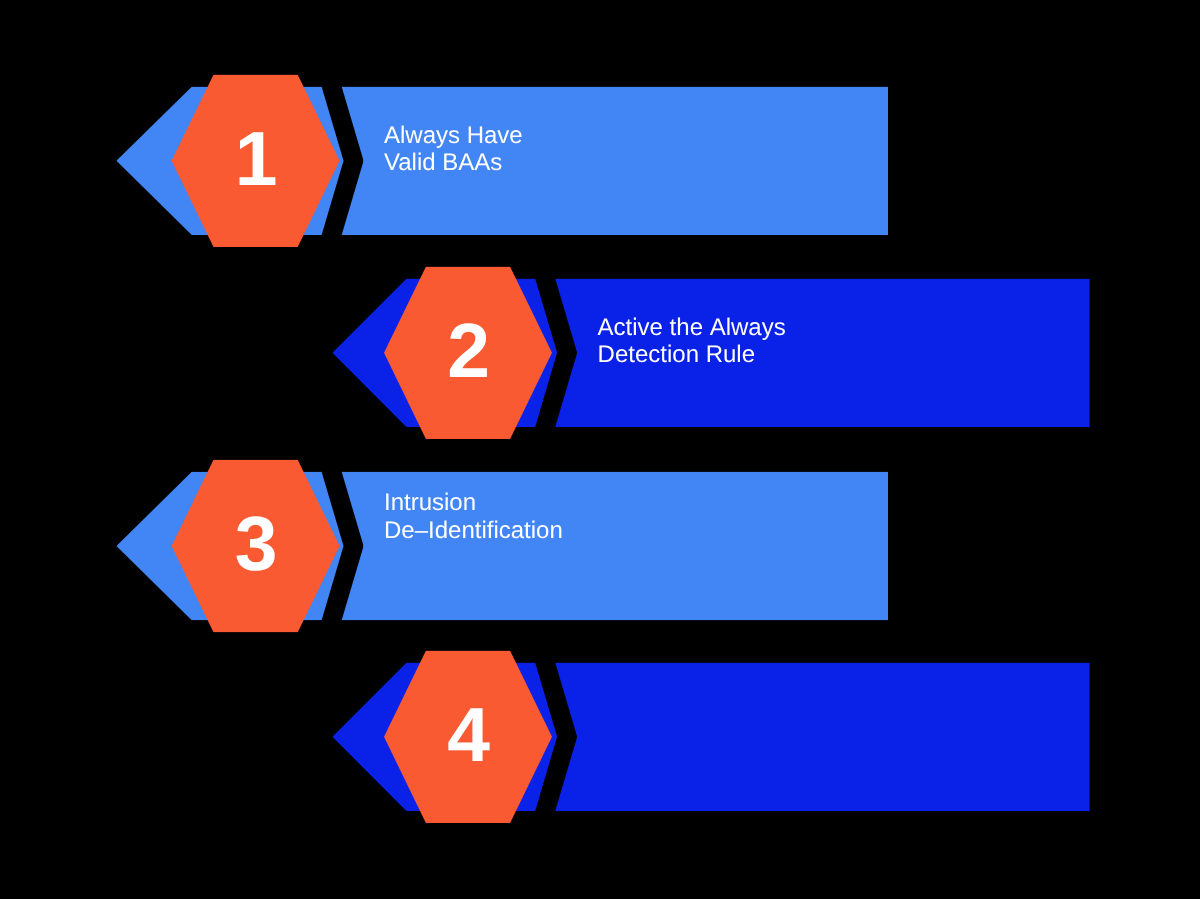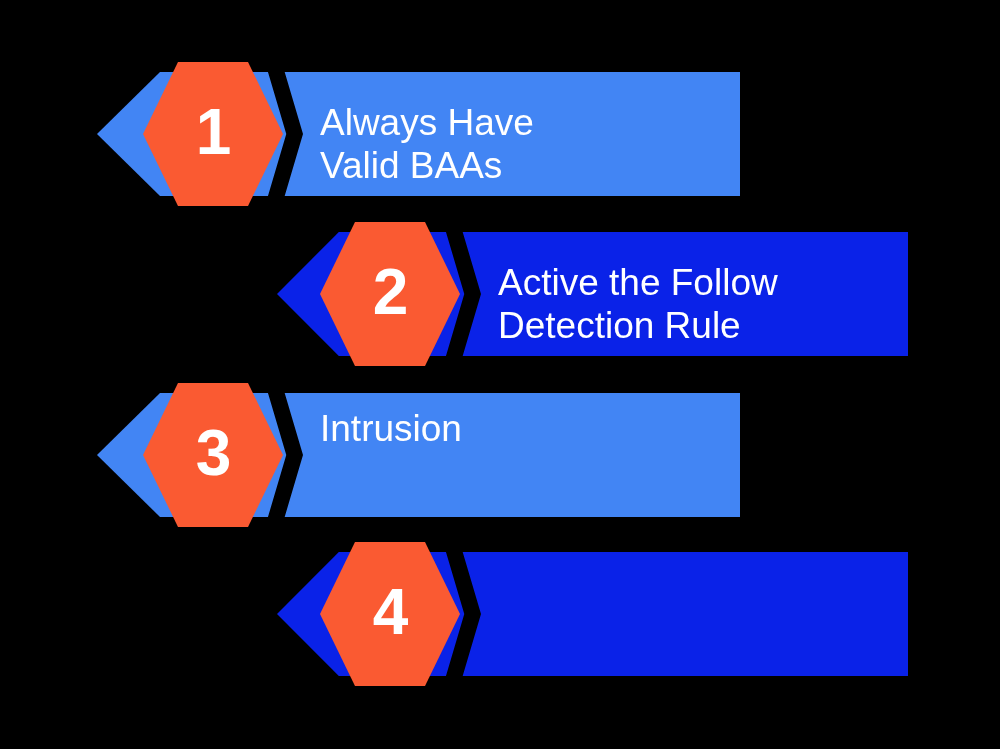--- a/index.html
+++ b/index.html
@@ -48,21 +48,21 @@
   }
 
   
   .txt {
     position:absolute;
     z-index:4;
     color:#ffffff;
     line-height:1.16;
     white-space:nowrap;
   }
-  .txt .ln { display:block; font-size:37px; }
+  .txt .ln { display:block; font-size:20px; }
   .light { font-weight:300; }
   .bold  { font-weight:normal; }
 
   
   #row1 .banner { left:97px;  top:72px;  width:643px; }
   #row1 .hex    { left:143px; top:62px; }
   #row1 .gap    { left:265px; top:62px; }
   #row1 .txt    { left:320px; top:102px; }
 
   #row2 .banner { left:277px; top:232px; width:631px; }
@@ -97,33 +97,34 @@
       </div>
   </div>
 
   <div class="row" id="row2">
     <div class="banner" style="background: rgb(10, 34, 232);"></div>
     <div class="gap"></div>
     <div class="hex" style="background: rgb(250, 90, 50);">
       <span class="hex-num">2</span>
     </div>
     <div class="txt">
-        <span class="ln"><span class="light">Active the </span><span class="bold">Follow</span></span>
+        <span class="ln"><span class="light">Active the </span><span class="bold">Always</span></span>
         <span class="ln"><span class="bold">Detection Rule</span></span>
       </div>
   </div>
 
   <div class="row" id="row3">
     <div class="banner" style="background: rgb(66, 133, 244);"></div>
     <div class="gap"></div>
     <div class="hex" style="background: rgb(250, 90, 50);">
       <span class="hex-num">3</span>
     </div>
     <div class="txt">
         <span class="ln"><span class="light">Intrusion</span></span>
+        <span class="ln"><span class="bold">De–Identification</span></span>
       </div>
   </div>
 
   <div class="row" id="row4">
     <div class="banner" style="background: rgb(10, 34, 232);"></div>
     <div class="gap"></div>
     <div class="hex" style="background: rgb(250, 90, 50);">
       <span class="hex-num">4</span>
     </div>
     <div class="txt">

